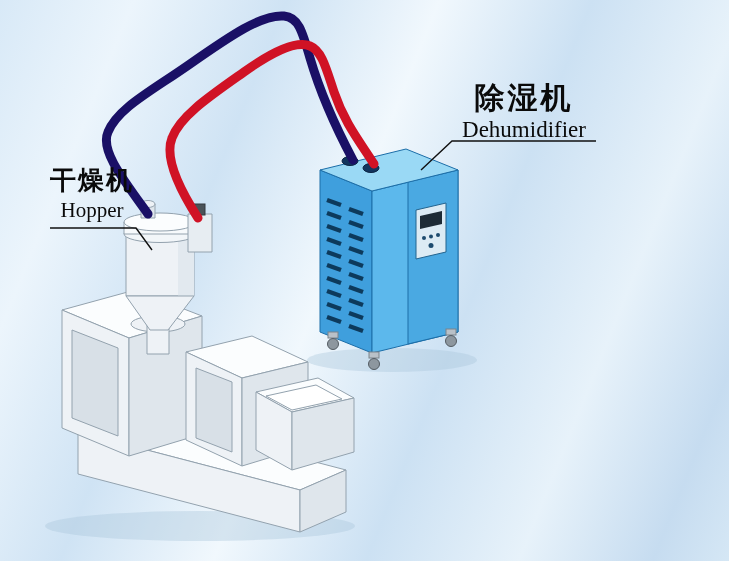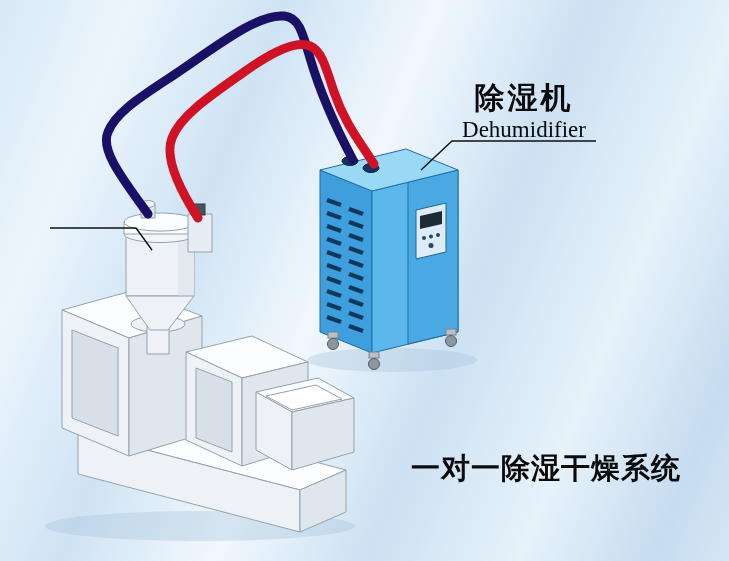--- a/index.html
+++ b/index.html
@@ -170,19 +170,22 @@
       <polyline class="callout" points="596,141 452,141 421,170"></polyline>
       <polyline class="callout" points="50,228 136,228 152,250"></polyline>
     </g>
   </svg>
 
   <div class="lbl" id="label-dehumidifier">
     <div class="zh">除湿机</div>
     <div class="en">Dehumidifier</div>
   </div>
 
+  <div class="lbl" id="label-hopper">
+    <div class="zh">干燥机</div>
+    <div class="en">Hopper</div>
+  </div>
 
 
   <div id="caption">
-    <div class="zh">一对一除湿干燥系统</div>
   </div>
 
 </div>
 
 </body></html>

